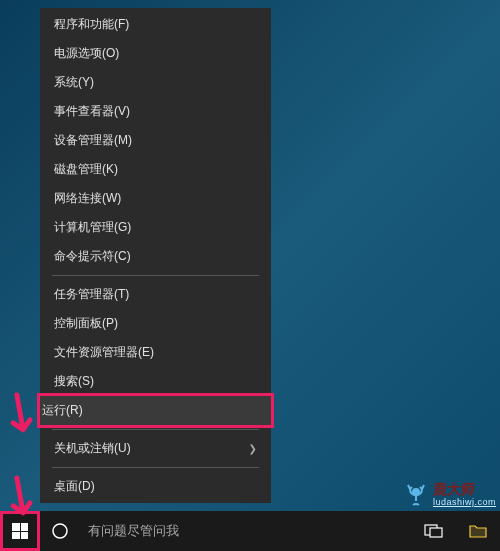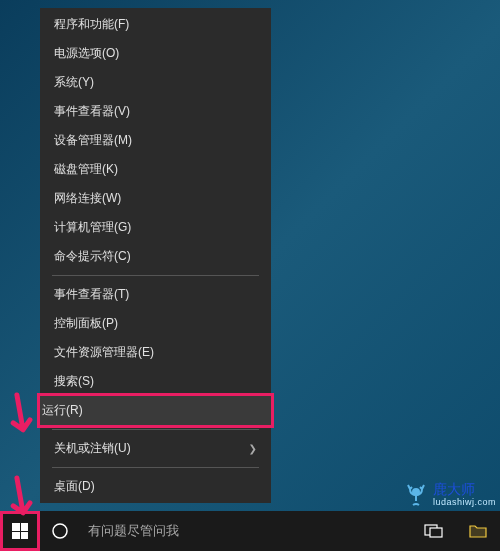--- a/index.html
+++ b/index.html
@@ -124,22 +124,22 @@
       align-items: center;
       gap: 3px;
     }
     .watermark-icon {
       width: 28px;
       height: 28px;
       display: flex;
       align-items: center;
       justify-content: center;
     }
-    .watermark-text { color: #1d4ed8; font-size: 14px; font-weight: 400; }
-    .watermark-sub { color: #c0e8ff; font-size: 9px; letter-spacing: 0.5px; }
+    .watermark-text { color: #7f1d1d; font-size: 14px; font-weight: 700; }
+    .watermark-sub { color: #c0e8ff; font-size: 9px; letter-spacing: 0.5px; text-decoration: underline; }
     .watermark-col { display: flex; flex-direction: column; line-height: 1.1; }
   </style>
 </head>
 <body>
 
 <div class="context-menu">
   <div class="menu-item">
       <span>程序和功能(F)</span>
     </div>
   <div class="menu-item">
@@ -161,21 +161,21 @@
       <span>网络连接(W)</span>
     </div>
   <div class="menu-item">
       <span>计算机管理(G)</span>
     </div>
   <div class="menu-item">
       <span>命令提示符(C)</span>
     </div>
   <div class="divider"></div>
   <div class="menu-item">
-      <span>事件查看器(T)</span>
+      <span>任务管理器(T)</span>
     </div>
   <div class="menu-item">
       <span>控制面板(P)</span>
     </div>
   <div class="menu-item">
       <span>文件资源管理器(E)</span>
     </div>
   <div class="menu-item">
       <span>搜索(S)</span>
     </div>

